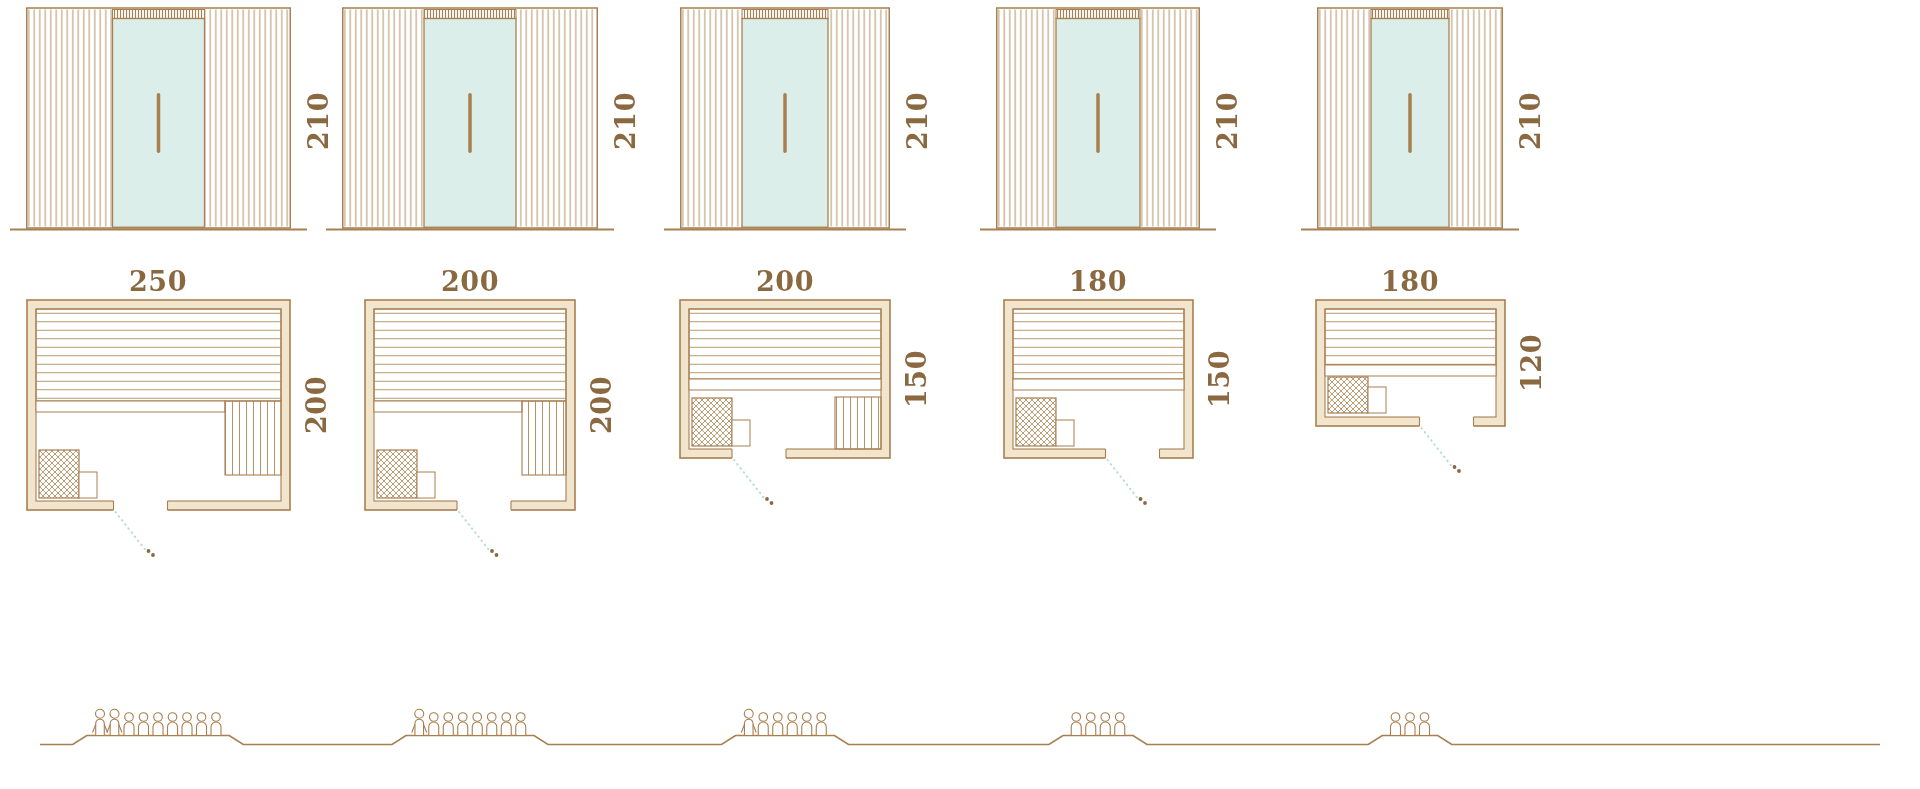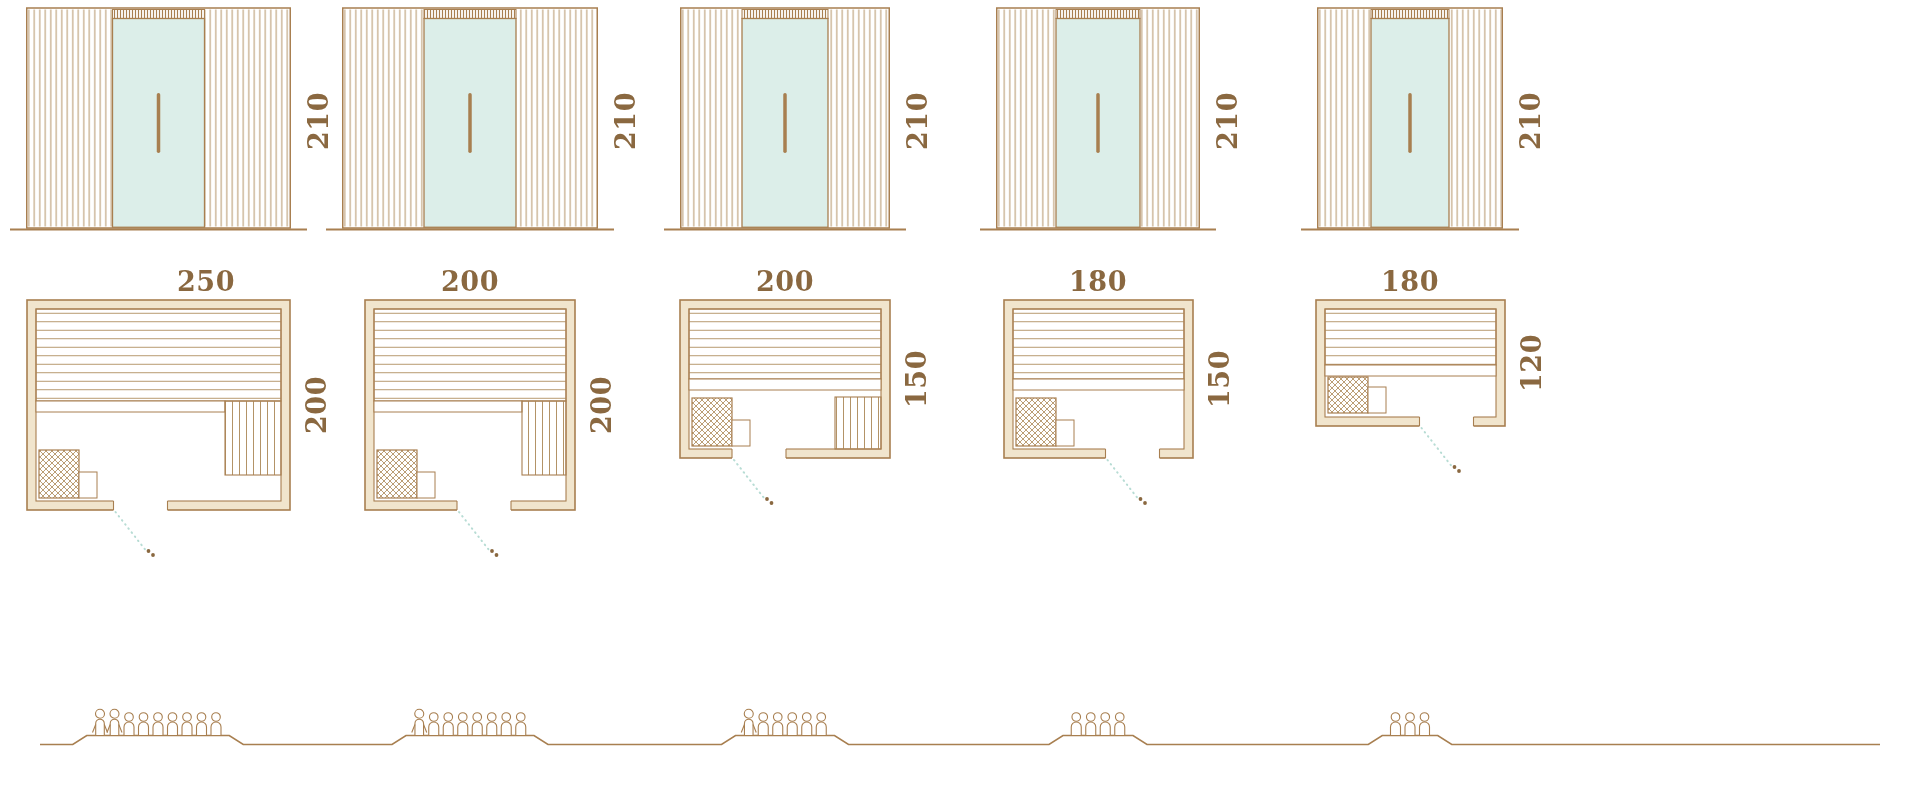--- a/index.html
+++ b/index.html
@@ -42,21 +42,21 @@
         <rect x="206" y="109" width="56" height="74" fill="url(#vl)" stroke="#a87f50" stroke-width="1.1"></rect>
         <rect x="20" y="158" width="40" height="48" fill="url(#xh)" stroke="#a87f50" stroke-width="1.2"></rect>
         <rect x="60" y="180" width="18" height="26" fill="#fff" stroke="#a87f50" stroke-width="1"></rect>
         <rect x="94.5" y="207.8" width="54" height="11.4" fill="#fff"></rect>
         <line x1="94.5" y1="209" x2="94.5" y2="218" stroke="#a87f50" stroke-width="1.1"></line>
         <line x1="148.5" y1="209" x2="148.5" y2="218" stroke="#a87f50" stroke-width="1.1"></line>
         <line x1="96.5" y1="220" x2="126.5" y2="258" stroke="#b7dcd4" stroke-width="2" stroke-dasharray="0.6 4.6" stroke-linecap="round"></line>
         <circle cx="129.5" cy="259" r="1.9" fill="#8a6840"></circle>
         <circle cx="134" cy="263" r="1.9" fill="#8a6840"></circle>
       </svg>
-    <div class="dim w" style="left: 210px; top: 281px; margin-left: 48px;">250</div>
+    <div class="dim w" style="left: 210px; top: 281px;">250</div>
     <div class="dim v d" style="left: 367.5px; top: 405px;">200</div>
   </div>
 
   <div class="col" style="left: 260px;">
     <svg class="elev" viewBox="-18 0 292 246" style="left: 64px; top: 0px; width: 292px; height: 246px;">
         <rect x="1" y="9" width="254" height="218" fill="#fff"></rect>
         <rect x="1.5" y="9.5" width="80" height="217" fill="url(#slat)"></rect>
         <rect x="174.5" y="9.5" width="80" height="217" fill="url(#slat)"></rect>
         <rect x="0.75" y="8" width="254.5" height="220" fill="none" stroke="#a87f50" stroke-width="1.5"></rect>
         <rect x="82" y="9.5" width="92" height="9" fill="url(#dh)" stroke="#a87f50" stroke-width="1"></rect>

